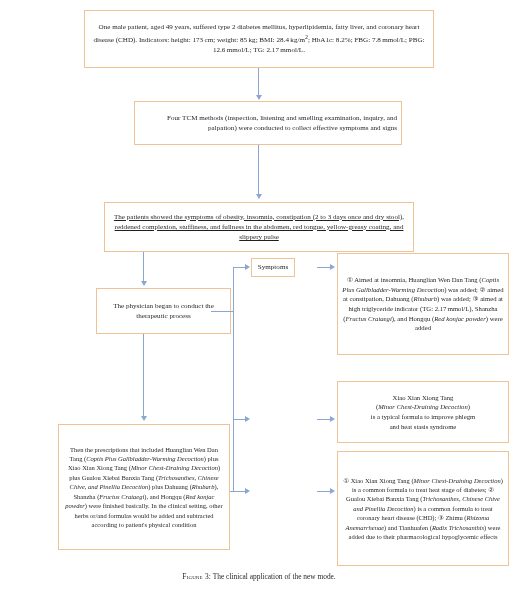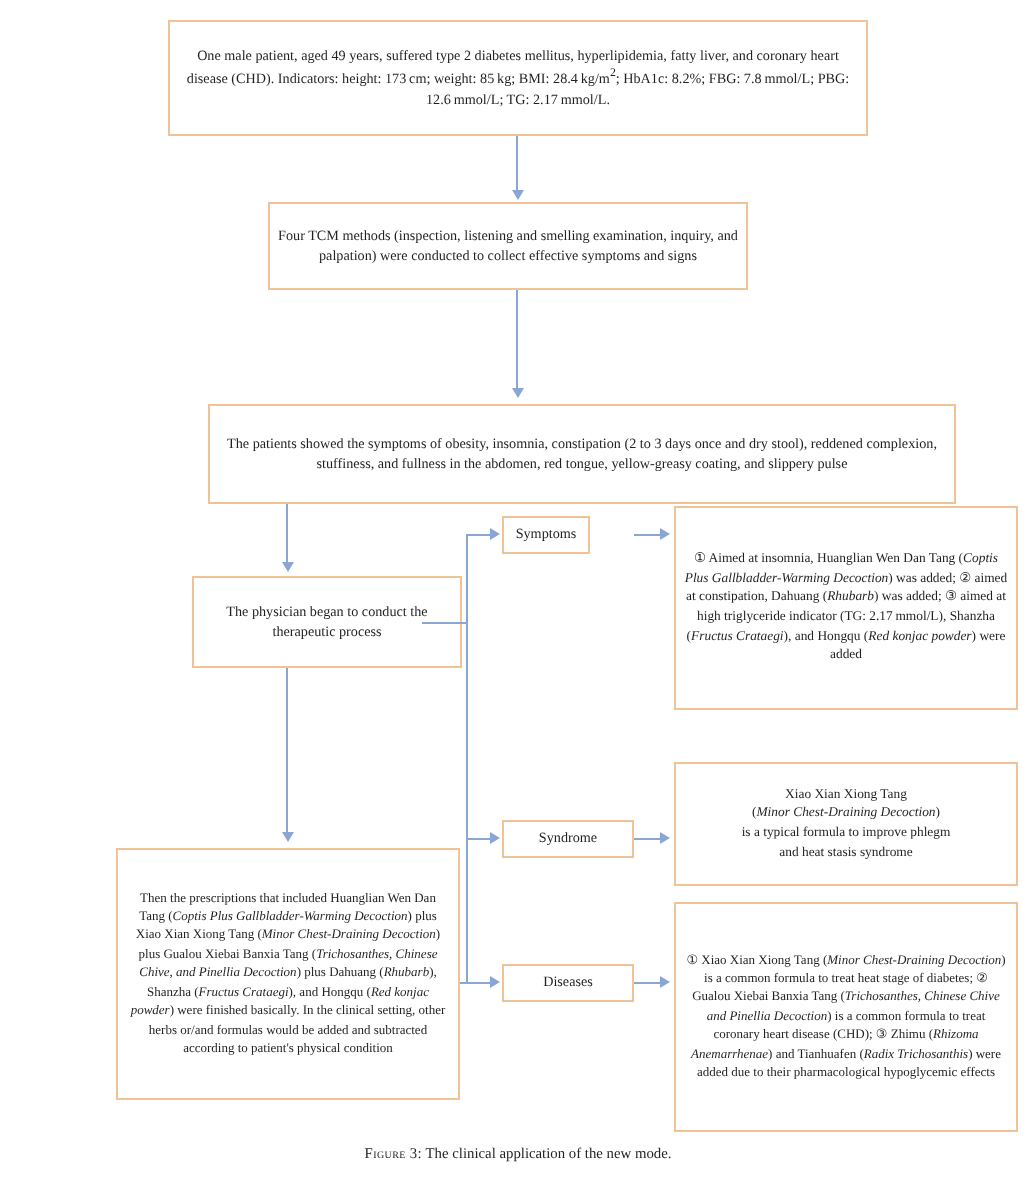--- a/index.html
+++ b/index.html
@@ -32,22 +32,22 @@
     color: #231f20;
   }
   .box p {
     margin: 0;
     padding: 0 4px;
   }
   .box i { font-style: italic; }
 
   
   #box-patient      { left: 84px;  top: 10px;  width: 350px; height: 58px;  font-size: 7.1px; }
-  #box-tcm-methods  { left: 134px; top: 101px; width: 240px; height: 44px;  font-size: 7.1px; }
-  #box-symptoms-desc{ left: 104px; top: 202px; width: 374px; height: 50px;  font-size: 7.1px; }
+  #box-tcm-methods  { left: 134px; top: 101px; width: 268px; height: 44px;  font-size: 7.1px; text-align: right; }
+  #box-symptoms-desc{ left: 104px; top: 202px; width: 310px; height: 50px;  font-size: 7.1px; text-decoration: underline; }
   #box-physician    { left: 76px;  top: 288px; width: 135px; height: 46px;  font-size: 7.1px; margin-left: 20px; }
   #box-prescriptions{ left: 58px;  top: 424px; width: 172px; height: 126px; font-size: 6.5px; }
 
   #node-symptoms    { left: 251px; top: 258px; width: 44px;  height: 19px;  font-size: 7.1px; }
   #node-syndrome    { left: 251px; top: 410px; width: 66px;  height: 19px;  font-size: 7.1px; }
   #node-diseases    { left: 251px; top: 482px; width: 66px;  height: 19px;  font-size: 7.1px; }
 
   #box-symptoms-out { left: 337px; top: 253px; width: 172px; height: 102px; font-size: 6.7px; }
   #box-syndrome-out { left: 337px; top: 381px; width: 172px; height: 62px;  font-size: 6.7px; }
   #box-diseases-out { left: 337px; top: 451px; width: 172px; height: 115px; font-size: 6.5px; }
@@ -129,26 +129,20 @@
 
   <div class="line hline" style="left:233px; top:419px; width:13px;"></div>
   <div class="arrow-right" style="left:245px; top:416px;"></div>
 
   <div class="line hline" style="left:233px; top:491px; width:13px;"></div>
   <div class="arrow-right" style="left:245px; top:488px;"></div>
 
   <div class="box" id="node-symptoms">
     <p>Symptoms</p>
   </div>
-  <div class="box" id="node-syndrome">
-    <p>Syndrome</p>
-  </div>
-  <div class="box" id="node-diseases">
-    <p>Diseases</p>
-  </div>
 
   <div class="line hline" style="left:317px; top:267px; width:14px;"></div>
   <div class="arrow-right" style="left:330px; top:264px;"></div>
 
   <div class="line hline" style="left:317px; top:419px; width:14px;"></div>
   <div class="arrow-right" style="left:330px; top:416px;"></div>
 
   <div class="line hline" style="left:317px; top:491px; width:14px;"></div>
   <div class="arrow-right" style="left:330px; top:488px;"></div>
 

